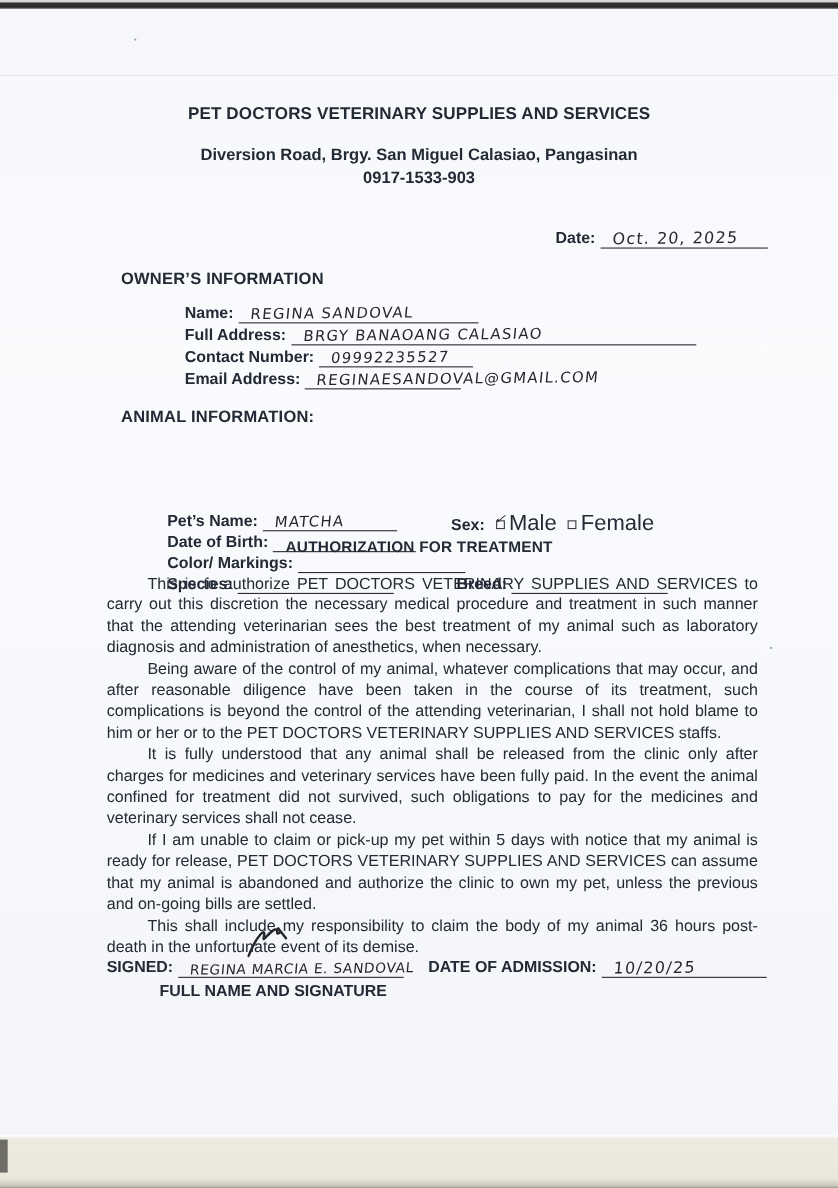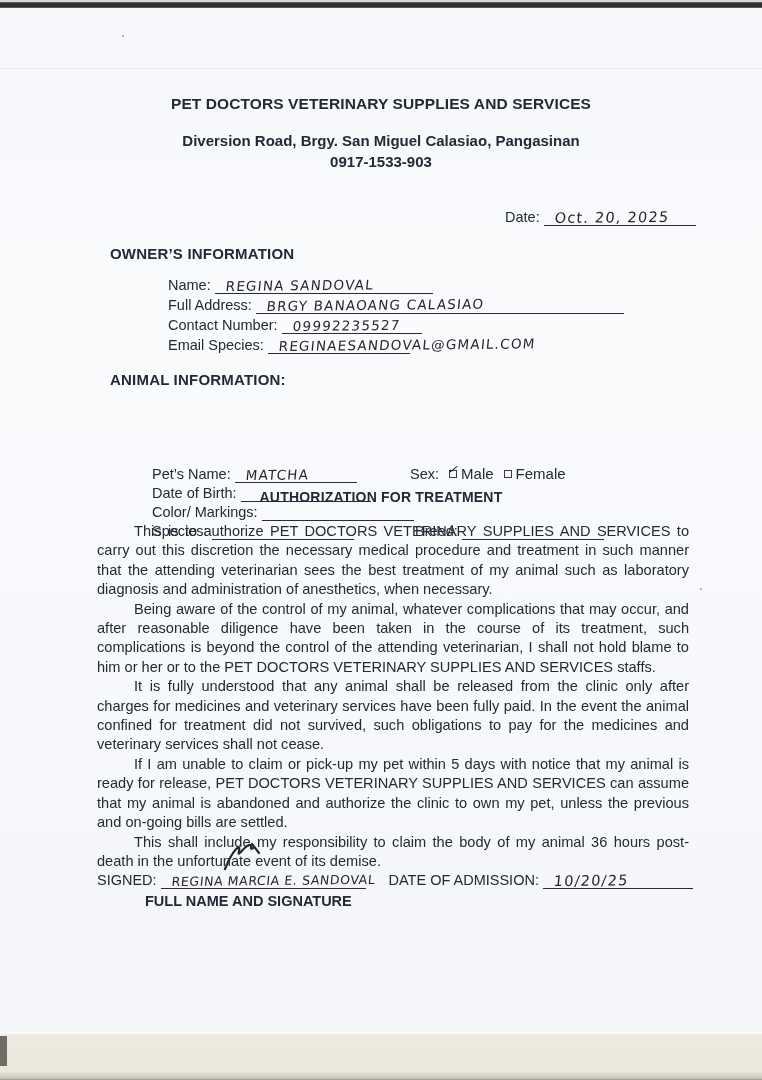--- a/index.html
+++ b/index.html
@@ -33,21 +33,21 @@
     position:absolute; top:1036px; left:0; width:7px; height:30px;
     background:#6e6d66; z-index:4;
   }
 
   
   .form-header { position:absolute; top:87px; left:0; width:762px; text-align:center; }
   .form-header .clinic-name   { font-size:15.5px; font-weight:bold; letter-spacing:.1px; }
   .form-header .clinic-addr   { font-size:15px;  font-weight:bold; margin-top:19px; }
   .form-header .clinic-phone  { font-size:15px;  font-weight:bold; margin-top:4px; }
 
-  .lbl { font-weight:normal; font-size:14.5px; white-space:nowrap; }
+  .lbl { font-weight:bold; font-size:14.5px; white-space:nowrap; }
 
   .fill {
     display:inline-block; position:relative;
     border-bottom:1.4px solid #2c2c30; height:18px; vertical-align:bottom;
   }
   .hw {
     position:absolute; bottom:-1px; left:10px; white-space:nowrap;
     font-family:"DejaVu Sans", sans-serif; font-size:14.5px;
     color:#26262e; letter-spacing:1.2px;
     transform:skewX(-6deg) rotate(-.6deg); transform-origin:left bottom;
@@ -84,21 +84,21 @@
   .sex-group { font-size:14.5px; }
   .cb {
     display:inline-block; width:8px; height:8px; border:1.3px solid #3a3a40;
     vertical-align:1px; margin:0 4px 0 6px; position:relative;
   }
   .cb .check-mark {
     position:absolute; left:-2px; top:-9px;
     font-family:"DejaVu Sans", sans-serif; font-size:13px; color:#2a2a30;
     transform:rotate(8deg) skewX(-10deg); font-weight:bold;
   }
-  .sex-label { font-size:15px; }
+  .sex-label { font-size:20px; }
 
   .auth-title {
     position:absolute; top:481px; left:0; width:762px; text-align:center;
     font-size:14px; font-weight:bold; letter-spacing:.2px;
   }
 
   .body-text {
     position:absolute; top:514px; left:97px; width:592px;
     font-size:14.6px; line-height:19.4px; text-align:justify;
     color:#232a34;
@@ -163,21 +163,21 @@
           <span class="hw caps">BRGY BANAOANG CALASIAO</span>
         </span>
       </div>
       <div class="f-row">
         <span class="lbl">Contact Number:</span>
         <span class="fill fill-contact">
           <span class="hw caps">09992235527</span>
         </span>
       </div>
       <div class="f-row">
-        <span class="lbl">Email Species:</span>
+        <span class="lbl">Email Address:</span>
         <span class="fill fill-email">
           <span class="hw caps">REGINAESANDOVAL@GMAIL.COM</span>
         </span>
       </div>
     </div>
 
     <div class="section-heading h-animal">ANIMAL INFORMATION:</div>
 
     <div class="animal-fields">
       <div class="f-row">

